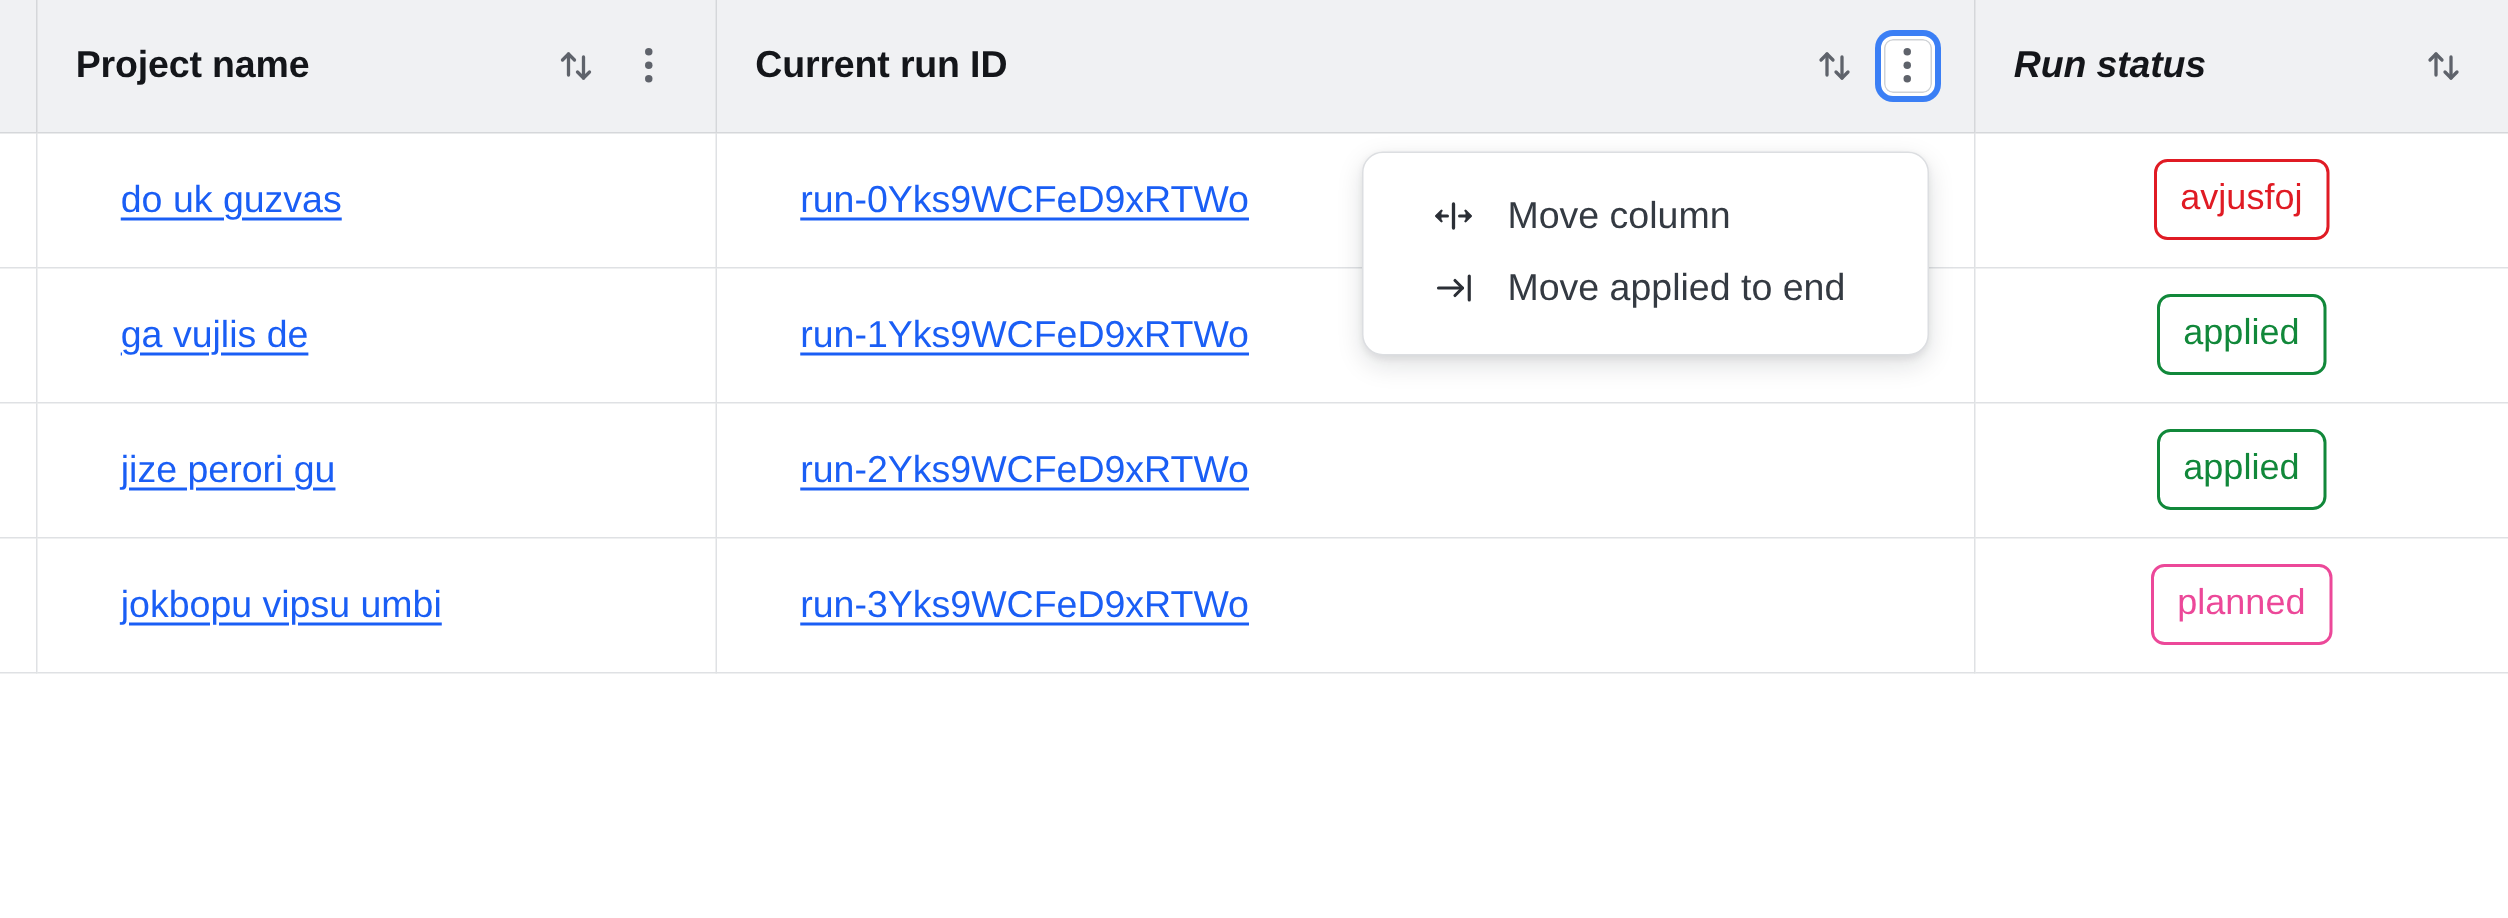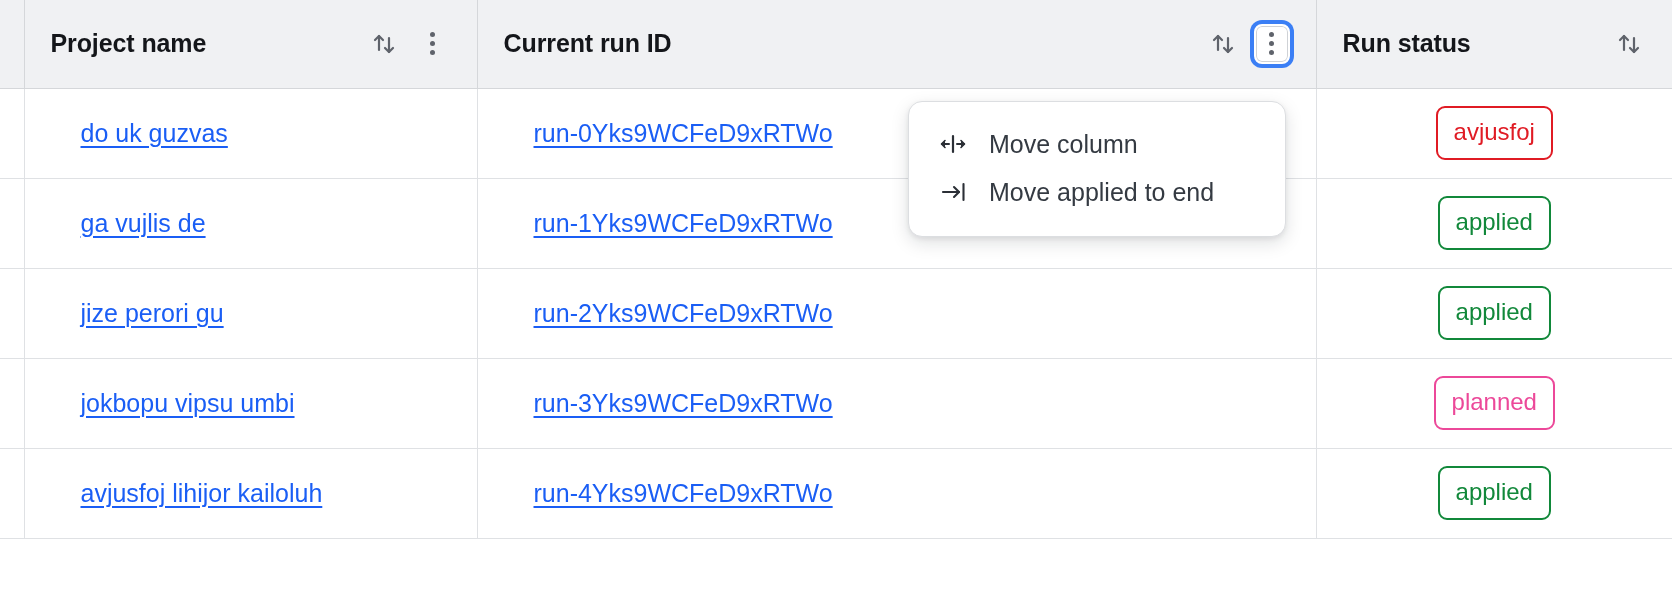--- a/index.html
+++ b/index.html
@@ -38,21 +38,21 @@
     background: #f0f1f3;
     border-bottom: 1px solid #d5d7da;
     border-right: 1px solid #d5d7da;
     padding: 0 26px;
     vertical-align: middle;
   }
   thead th.gutter-head {
     padding: 0;
     border-right: 1px solid #d5d7da;
   }
-  thead th.last-head { border-right: none; }
+  thead th.last-head { border-right: none; font-style: italic; }
 
   .head-inner {
     display: flex;
     align-items: center;
     justify-content: space-between;
     gap: 9px;
     width: 100%;
   }
 
   .head-title {
@@ -152,21 +152,21 @@
   
   .column-menu {
     position: absolute;
     left: 908px;
     top: 101px;
     width: 378px;
     background: #ffffff;
     border: 1px solid #dcdee1;
     border-radius: 14px;
     box-shadow: 0 6px 18px rgba(16,20,28,0.13), 0 2px 5px rgba(16,20,28,0.07);
-    padding: 18px 0 20px;
+    padding: 18px 16px 20px;
     z-index: 50;
     text-align: right;
   }
 
   .menu-item {
     display: flex;
     align-items: center;
     gap: 22px;
     padding: 10px 30px;
     height: 48px;
@@ -327,34 +327,20 @@
         <td>
           <a class="cell-link">run-3Yks9WCFeD9xRTWo</a>
         </td>
         <td class="last-cell">
           <div class="status-wrap">
             <span class="badge planned">planned</span>
           </div>
         </td>
       </tr>
 
-      <tr>
-        <td class="gutter-cell"></td>
-        <td>
-          <a class="cell-link">avjusfoj lihijor kailoluh</a>
-        </td>
-        <td>
-          <a class="cell-link">run-4Yks9WCFeD9xRTWo</a>
-        </td>
-        <td class="last-cell">
-          <div class="status-wrap">
-            <span class="badge applied">applied</span>
-          </div>
-        </td>
-      </tr>
     </tbody>
   </table>
 
   <div class="column-menu">
 
     <div class="menu-item">
       <span class="menu-icon">
         <svg width="26" height="22" viewBox="0 0 26 22" fill="none" stroke="currentColor" stroke-width="2" stroke-linecap="round" stroke-linejoin="round">
           <path d="M13 3 V19" stroke-width="2.2"></path>
           <path d="M9 11 H2"></path>

